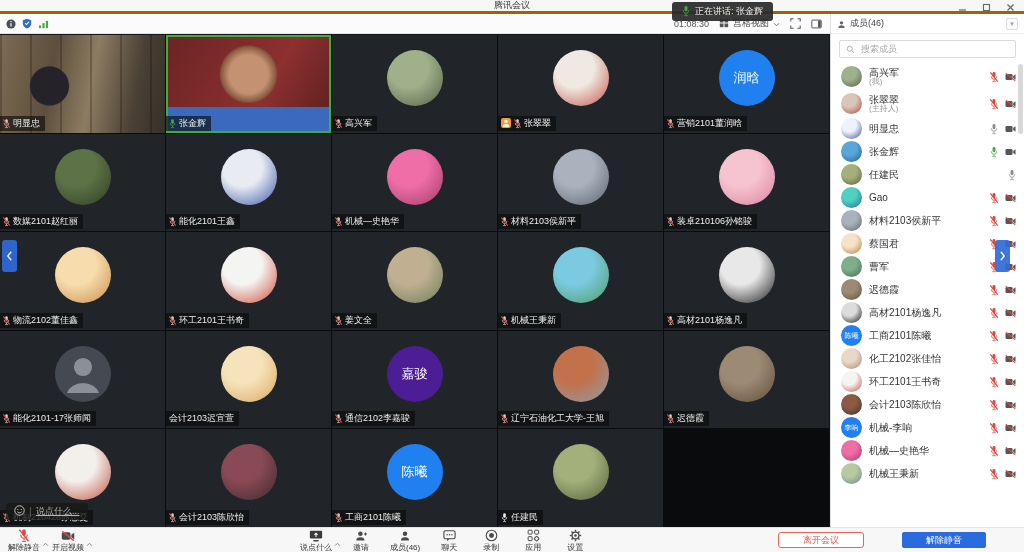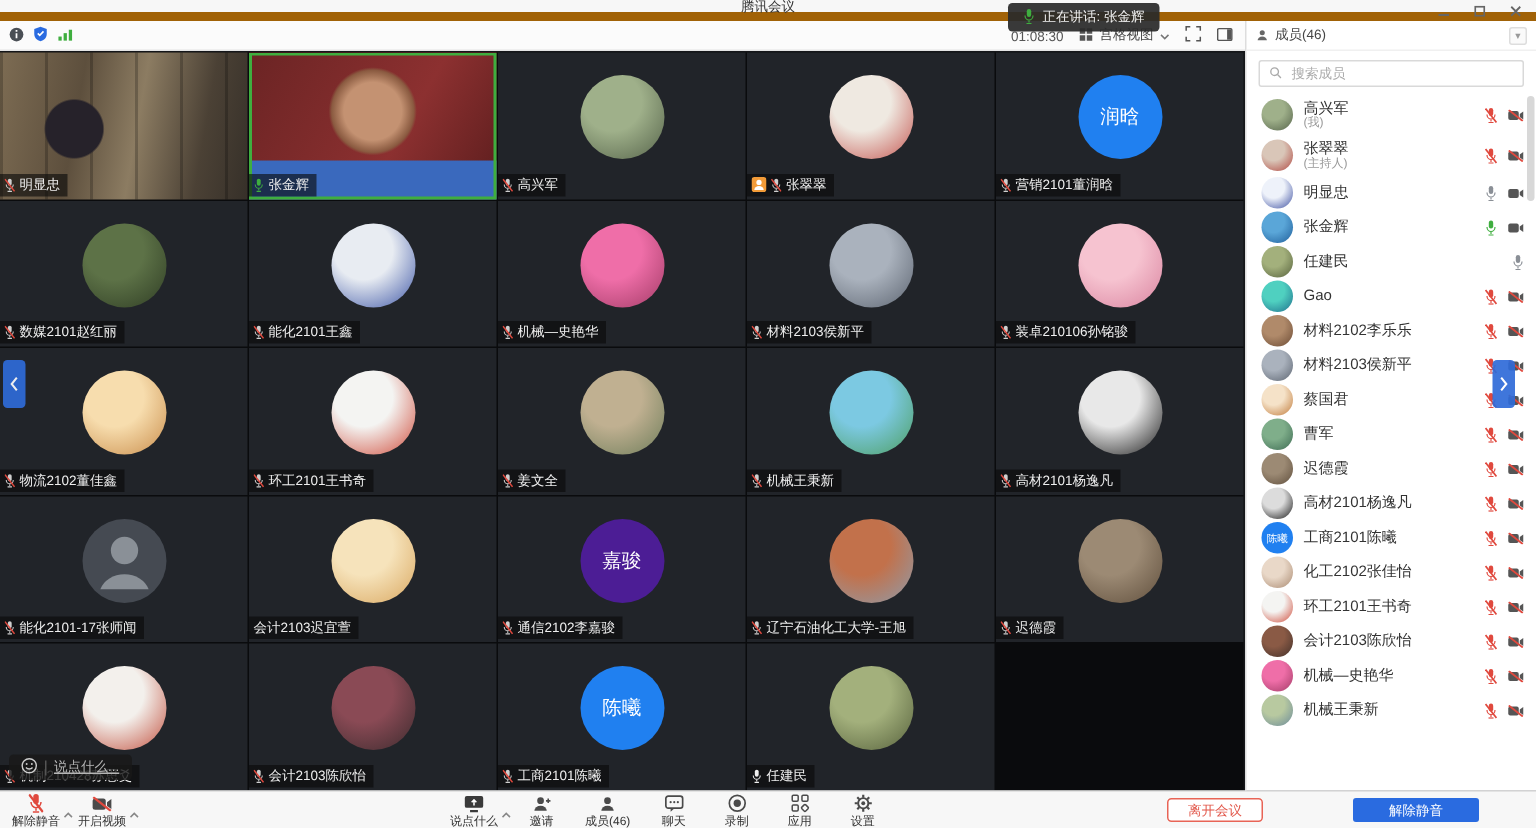--- a/index.html
+++ b/index.html
@@ -1,19 +1,19 @@
 <!DOCTYPE html>
 <html><head>
 <meta charset="utf-8">
 <style>
   html,body{margin:0;padding:0;background:#2b2b2b;}
   *{box-sizing:border-box;}
   .window{position:relative;width:1024px;height:552px;background:#151619;font-family:"Liberation Sans","DejaVu Sans",sans-serif;overflow:hidden;}
   
-  .titlebar{position:absolute;top:0;left:0;right:0;height:14px;background:#f7f7f7;display:flex;align-items:center;justify-content:center;border-bottom:6px solid #a16207;}
+  .titlebar{position:absolute;top:0;left:0;right:0;height:14px;background:#f7f7f7;display:flex;align-items:center;justify-content:center;border-bottom:3px solid #a16207;}
   .title{font-size:9px;color:#333;}
   .win-controls{position:absolute;right:4px;top:0;height:14px;display:flex;align-items:center;gap:12px;padding-right:4px;}
   .win-btn{width:12px;height:12px;display:flex;align-items:center;justify-content:center;cursor:default;}
   
   .subbar{position:absolute;top:14px;left:0;width:830px;height:20px;background:#fbfbfb;border-bottom:1px solid #e4e4e4;display:flex;align-items:center;}
   .subbar-left{display:flex;align-items:center;gap:6px;padding-left:6px;}
   .subbar-right{margin-left:auto;display:flex;align-items:center;gap:10px;padding-right:8px;}
   .timer{font-size:9px;color:#555;}
   .viewmode{display:flex;align-items:center;gap:4px;font-size:9px;color:#444;}
   
@@ -60,21 +60,21 @@
   .m-icons{margin-left:auto;display:flex;align-items:center;gap:7px;}
   .scroll-thumb{position:absolute;right:1px;top:50px;width:5px;height:70px;background:#d8d8d8;border-radius:3px;}
   
   .footer{position:absolute;bottom:0;left:0;right:0;height:25px;background:#f7f7f7;border-top:1px solid #e3e3e3;}
   .fg-left{position:absolute;left:8px;top:1px;display:flex;gap:12px;}
   .fg-center{position:absolute;left:300px;top:1px;display:flex;gap:16px;}
   .f-item{display:flex;flex-direction:column;align-items:center;position:relative;min-width:26px;}
   .f-item .ic{height:13px;display:flex;align-items:center;}
   .f-item .lb{font-size:8px;color:#333;margin-top:0px;white-space:nowrap;}
   .f-caret{position:absolute;right:-9px;top:4px;}
-  .leave-btn{position:absolute;left:778px;top:4px;height:16px;padding:0 13px;border:1px solid #e86456;border-radius:3px;background:#fff;color:#e2574a;font-size:9px;display:flex;align-items:center;}
+  .leave-btn{position:absolute;left:778px;top:4px;height:16px;padding:0 24px;border:1px solid #e86456;border-radius:3px;background:#fff;color:#e2574a;font-size:9px;display:flex;align-items:center;}
   .unmute-btn{position:absolute;left:902px;top:4px;width:84px;height:16px;border-radius:2px;background:#2a6be0;color:#fff;font-size:9px;display:flex;align-items:center;justify-content:center;}
 </style>
 </head>
 <body>
 
 <div class="window">
 
   <div class="titlebar">
     <div class="title">腾讯会议</div>
     <div class="win-controls">
@@ -672,44 +672,20 @@
             <i style="display:flex">
               <svg width="11" height="8" viewBox="0 0 16 12">
                 <rect x="0.5" y="1.5" width="10.5" height="9" rx="2" fill="#555"></rect>
                 <path d="M12 4.5 15.5 2v8L12 7.5z" fill="#555"></path>
                 <line x1="1" y1="0.5" x2="15" y2="11.5" stroke="#e0493e" stroke-width="1.8"></line>
               </svg>
             </i>
           </div>
         </div>
         <div class="member">
-          <div class="m-avatar" style="background: radial-gradient(circle at 38% 32%, rgb(176, 138, 106) 0px, rgb(176, 138, 106) 38%, rgb(106, 74, 52) 100%);"></div>
-          <div class="m-text">
-            <span class="m-name">材料2102李乐乐</span>
-          </div>
-          <div class="m-icons">
-            <i style="display:flex">
-              <svg width="8" height="12" viewBox="0 0 12 17">
-                <rect x="3.8" y="1" width="4.4" height="8" rx="2.2" fill="#e0493e"></rect>
-                <path d="M2 7.5a4 4.5 0 0 0 8 0" fill="none" stroke="#e0493e" stroke-width="1.2"></path>
-                <line x1="6" y1="12.5" x2="6" y2="14.5" stroke="#e0493e" stroke-width="1.2"></line>
-                <line x1="3.5" y1="15.5" x2="8.5" y2="15.5" stroke="#e0493e" stroke-width="1.2"></line>
-                <line x1="0.5" y1="1.5" x2="11.5" y2="15.5" stroke="#e0493e" stroke-width="1.8"></line>
-              </svg>
-            </i>
-            <i style="display:flex">
-              <svg width="11" height="8" viewBox="0 0 16 12">
-                <rect x="0.5" y="1.5" width="10.5" height="9" rx="2" fill="#555"></rect>
-                <path d="M12 4.5 15.5 2v8L12 7.5z" fill="#555"></path>
-                <line x1="1" y1="0.5" x2="15" y2="11.5" stroke="#e0493e" stroke-width="1.8"></line>
-              </svg>
-            </i>
-          </div>
-        </div>
-        <div class="member">
           <div class="m-avatar" style="background: radial-gradient(circle at 38% 32%, rgb(170, 178, 189) 0px, rgb(170, 178, 189) 38%, rgb(92, 100, 112) 100%);"></div>
           <div class="m-text">
             <span class="m-name">材料2103侯新平</span>
           </div>
           <div class="m-icons">
             <i style="display:flex">
               <svg width="8" height="12" viewBox="0 0 12 17">
                 <rect x="3.8" y="1" width="4.4" height="8" rx="2.2" fill="#e0493e"></rect>
                 <path d="M2 7.5a4 4.5 0 0 0 8 0" fill="none" stroke="#e0493e" stroke-width="1.2"></path>
                 <line x1="6" y1="12.5" x2="6" y2="14.5" stroke="#e0493e" stroke-width="1.2"></line>
@@ -891,20 +867,44 @@
                 <path d="M12 4.5 15.5 2v8L12 7.5z" fill="#555"></path>
                 <line x1="1" y1="0.5" x2="15" y2="11.5" stroke="#e0493e" stroke-width="1.8"></line>
               </svg>
             </i>
           </div>
         </div>
         <div class="member">
           <div class="m-avatar" style="background: radial-gradient(circle at 38% 32%, rgb(138, 90, 69) 0px, rgb(138, 90, 69) 38%, rgb(65, 48, 42) 100%);"></div>
           <div class="m-text">
             <span class="m-name">会计2103陈欣怡</span>
+          </div>
+          <div class="m-icons">
+            <i style="display:flex">
+              <svg width="8" height="12" viewBox="0 0 12 17">
+                <rect x="3.8" y="1" width="4.4" height="8" rx="2.2" fill="#e0493e"></rect>
+                <path d="M2 7.5a4 4.5 0 0 0 8 0" fill="none" stroke="#e0493e" stroke-width="1.2"></path>
+                <line x1="6" y1="12.5" x2="6" y2="14.5" stroke="#e0493e" stroke-width="1.2"></line>
+                <line x1="3.5" y1="15.5" x2="8.5" y2="15.5" stroke="#e0493e" stroke-width="1.2"></line>
+                <line x1="0.5" y1="1.5" x2="11.5" y2="15.5" stroke="#e0493e" stroke-width="1.8"></line>
+              </svg>
+            </i>
+            <i style="display:flex">
+              <svg width="11" height="8" viewBox="0 0 16 12">
+                <rect x="0.5" y="1.5" width="10.5" height="9" rx="2" fill="#555"></rect>
+                <path d="M12 4.5 15.5 2v8L12 7.5z" fill="#555"></path>
+                <line x1="1" y1="0.5" x2="15" y2="11.5" stroke="#e0493e" stroke-width="1.8"></line>
+              </svg>
+            </i>
+          </div>
+        </div>
+        <div class="member">
+          <div class="m-avatar txt" style="background: rgb(32, 128, 240);">李响</div>
+          <div class="m-text">
+            <span class="m-name">机械-李响</span>
           </div>
           <div class="m-icons">
             <i style="display:flex">
               <svg width="8" height="12" viewBox="0 0 12 17">
                 <rect x="3.8" y="1" width="4.4" height="8" rx="2.2" fill="#e0493e"></rect>
                 <path d="M2 7.5a4 4.5 0 0 0 8 0" fill="none" stroke="#e0493e" stroke-width="1.2"></path>
                 <line x1="6" y1="12.5" x2="6" y2="14.5" stroke="#e0493e" stroke-width="1.2"></line>
                 <line x1="3.5" y1="15.5" x2="8.5" y2="15.5" stroke="#e0493e" stroke-width="1.2"></line>
                 <line x1="0.5" y1="1.5" x2="11.5" y2="15.5" stroke="#e0493e" stroke-width="1.8"></line>
               </svg>

